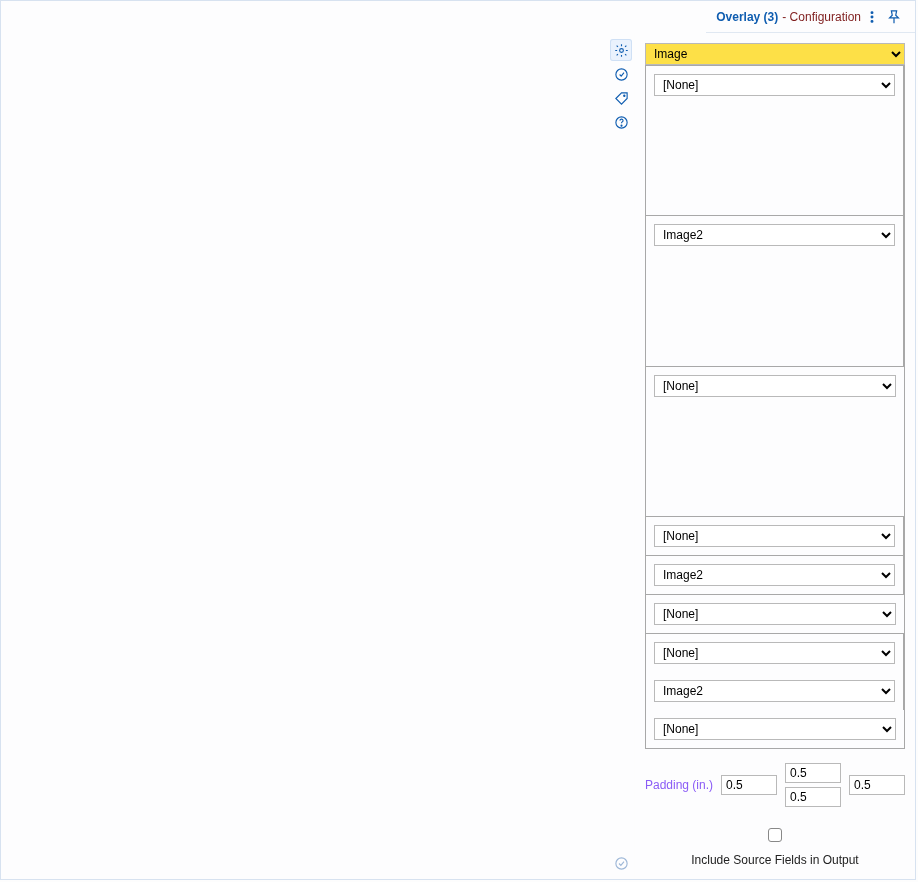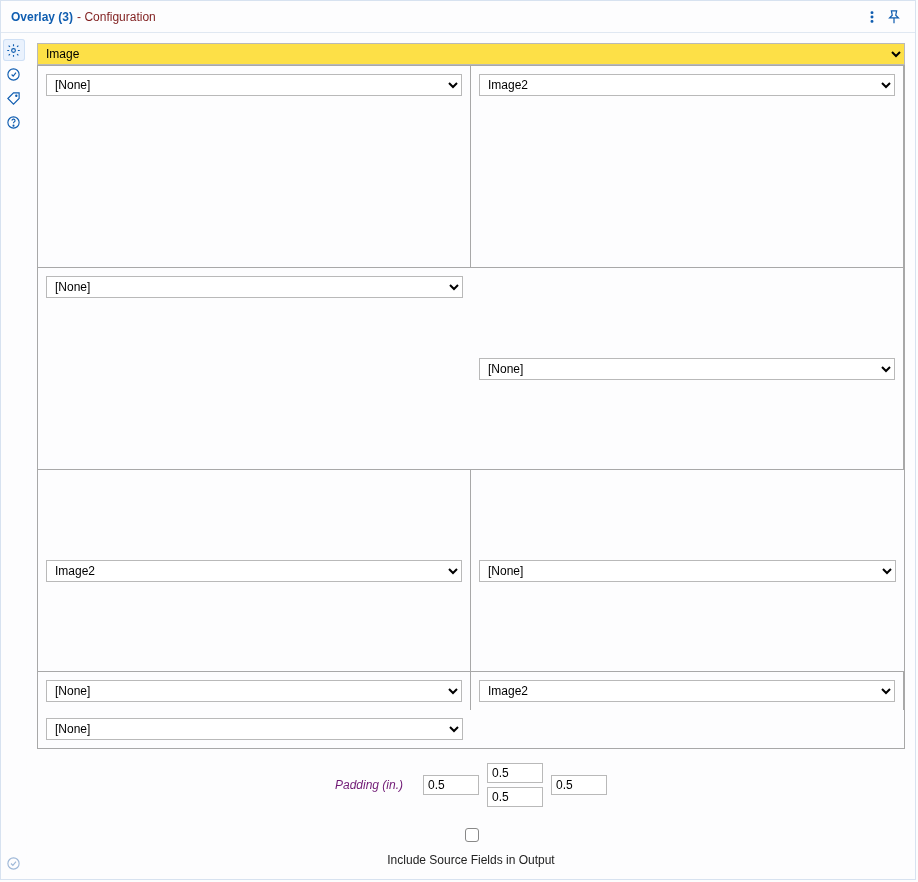--- a/index.html
+++ b/index.html
@@ -10,20 +10,21 @@
     font-size: 12px;
     background: #fdfdfd;
     color: #333;
     overflow: hidden;
   }
   .panel {
     width: 916px; height: 880px;
     border: 1px solid #d7e2f0;
     display: flex; flex-direction: column;
     background: #fdfdfe;
+    align-items: flex-end;
   }
   
   .titlebar {
     height: 32px;
     display: flex; align-items: center;
     padding: 0 10px;
     border-bottom: 1px solid #e0e8f2;
     color: #0f5db0;
     font-size: 12px;
   }
@@ -86,21 +87,21 @@
     background: #fff;
     font-family: inherit;
     font-size: 12px;
     padding: 0 4px;
   }
 
   .grid-wrap {
     flex: 1;
     border: 1px solid #a8a8a8;
     display: grid;
-    grid-template-columns: 1fr 1fr;
+    grid-template-columns: 1fr;
     grid-template-rows: 1fr 1fr 1fr;
     min-height: 0;
   }
   .cell {
     border-right: 1px solid #a8a8a8;
     border-bottom: 1px solid #a8a8a8;
     padding: 8px;
     display: flex;
     overflow: hidden;
   }
@@ -108,21 +109,21 @@
   .cell.rowmid { align-items: center; }
   .cell.rowbot { align-items: flex-end; }
   .cell:nth-child(3n) { border-right: none; }
   .cell:nth-child(n+7) { border-bottom: none; }
 
   .padding-row {
     display: flex; align-items: center; justify-content: center;
     margin-top: 14px;
     gap: 8px;
   }
-  .padding-row .plabel { font-size: 12px; color: #701a75; margin-right: 12px; font-style: italic; }
+  .padding-row .plabel { font-size: 12px; color: #8b5cf6; margin-right: 0; }
   .pad-input {
     width: 56px; height: 20px;
     border: 1px solid #b9b9b9;
     font-family: inherit; font-size: 12px;
     padding: 0 4px; background: #fff;
   }
   .pad-stack { display: flex; flex-direction: column; gap: 4px; }
 
   .include-row {
     display: flex; align-items: center;

